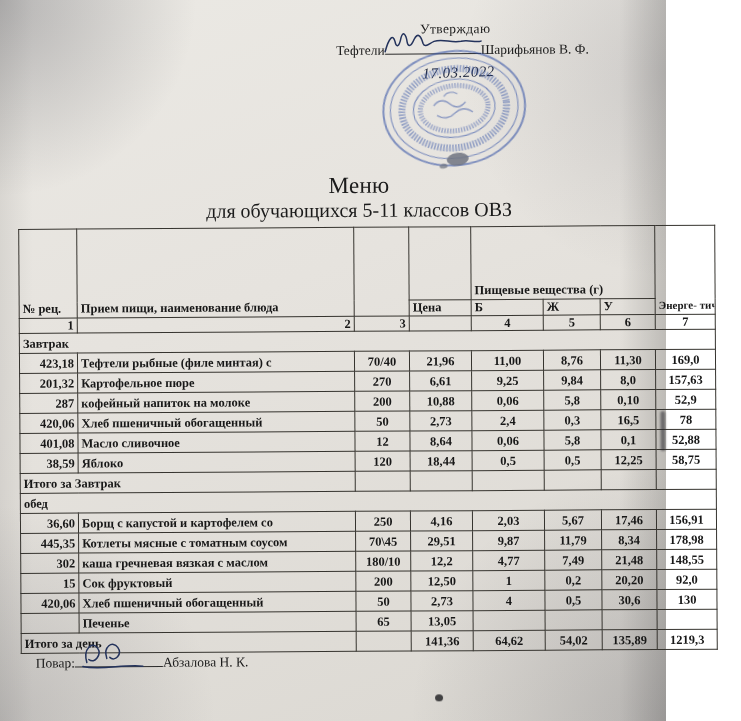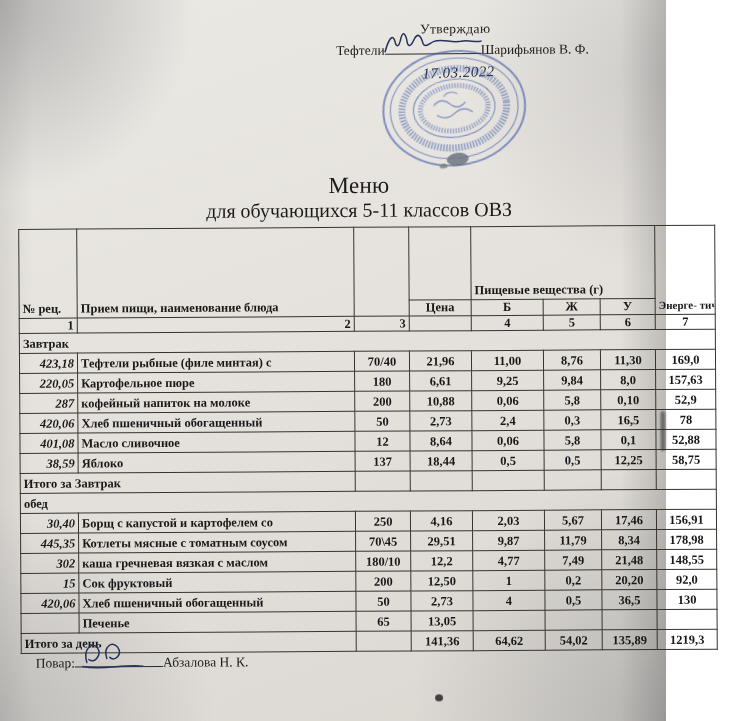--- a/index.html
+++ b/index.html
@@ -35,27 +35,27 @@
   .subtitle{position:absolute;top:199px;left:0;width:720px;text-align:center;font-size:20px;}
 
   
   table.menu{
     position:absolute;top:227px;left:19px;width:696px;
     border-collapse:collapse;table-layout:fixed;
     font-size:12.5px;font-weight:700;color:#181818;
   }
   table.menu td{border:1px solid #36342f;padding:0 3px;height:19px;overflow:hidden;white-space:nowrap;line-height:1.15;}
   tr.h1 td{height:70px;vertical-align:bottom;text-align:left;padding-bottom:2px;}
-  tr.h2 td{height:15px;text-align:center;}
+  tr.h2 td{height:15px;text-align:left;}
   tr.nums td{height:14px;font-weight:700;}
   td.pre{white-space:pre-line;font-family:Liberation Serif, serif;}
   td.energy{vertical-align:top;padding-top:2px;font-size:11px;line-height:1.15;}
   td.nr{text-align:right;padding-right:10px;}
   td.nc{text-align:center;}
-  td.r{text-align:right;padding-right:5px;font-style:italic;}
+  td.r{text-align:right;padding-right:5px;}
   td.c{text-align:center;}
   td.dish{text-align:left;padding-left:3px;}
   td.ind{padding-left:24px;}
   td.section-cell{text-align:left;padding-left:3px;}
   td.total-label{text-align:left;padding-left:3px;}
 
   
   .footer{position:absolute;top:652px;left:34px;font-size:13.5px;white-space:nowrap;}
   .sig-line2{display:inline-block;width:88px;height:.95em;border-bottom:1.3px solid #2b2b2b;position:relative;}
   .sig-line2 svg{position:absolute;left:4px;bottom:-4px;width:70px;height:30px;overflow:visible;}
@@ -149,23 +149,23 @@
             <td class="r">423,18</td>
             <td class="dish">Тефтели рыбные (филе минтая) с</td>
             <td class="c">70/40</td>
             <td class="c">21,96</td>
             <td class="c">11,00</td>
             <td class="c">8,76</td>
             <td class="c">11,30</td>
             <td class="c">169,0</td>
           </tr>
           <tr>
-            <td class="r">220,05</td>
+            <td class="r">201,32</td>
             <td class="dish">Картофельное пюре</td>
-            <td class="c">180</td>
+            <td class="c">270</td>
             <td class="c">6,61</td>
             <td class="c">9,25</td>
             <td class="c">9,84</td>
             <td class="c">8,0</td>
             <td class="c">157,63</td>
           </tr>
           <tr>
             <td class="r">287</td>
             <td class="dish">кофейный напиток на молоке</td>
             <td class="c">200</td>
@@ -191,41 +191,41 @@
             <td class="c">12</td>
             <td class="c">8,64</td>
             <td class="c">0,06</td>
             <td class="c">5,8</td>
             <td class="c">0,1</td>
             <td class="c">52,88</td>
           </tr>
           <tr>
             <td class="r">38,59</td>
             <td class="dish">Яблоко</td>
-            <td class="c">137</td>
+            <td class="c">120</td>
             <td class="c">18,44</td>
             <td class="c">0,5</td>
             <td class="c">0,5</td>
             <td class="c">12,25</td>
             <td class="c">58,75</td>
           </tr>
           <tr>
             <td class="total-label" colspan="2">Итого за Завтрак</td>
             <td class="c"></td>
             <td class="c"></td>
             <td class="c"></td>
             <td class="c"></td>
             <td class="c"></td>
             <td class="c"></td>
           </tr>
           <tr>
             <td class="section-cell" colspan="8">обед</td>
           </tr>
           <tr>
-            <td class="r">30,40</td>
+            <td class="r">36,60</td>
             <td class="dish">Борщ с капустой и картофелем со</td>
             <td class="c">250</td>
             <td class="c">4,16</td>
             <td class="c">2,03</td>
             <td class="c">5,67</td>
             <td class="c">17,46</td>
             <td class="c">156,91</td>
           </tr>
           <tr>
             <td class="r">445,35</td>
@@ -257,21 +257,21 @@
             <td class="c">20,20</td>
             <td class="c">92,0</td>
           </tr>
           <tr>
             <td class="r">420,06</td>
             <td class="dish">Хлеб пшеничный обогащенный</td>
             <td class="c">50</td>
             <td class="c">2,73</td>
             <td class="c">4</td>
             <td class="c">0,5</td>
-            <td class="c">36,5</td>
+            <td class="c">30,6</td>
             <td class="c">130</td>
           </tr>
           <tr>
             <td class="r"></td>
             <td class="dish ind">Печенье</td>
             <td class="c">65</td>
             <td class="c">13,05</td>
             <td class="c"></td>
             <td class="c"></td>
             <td class="c"></td>

